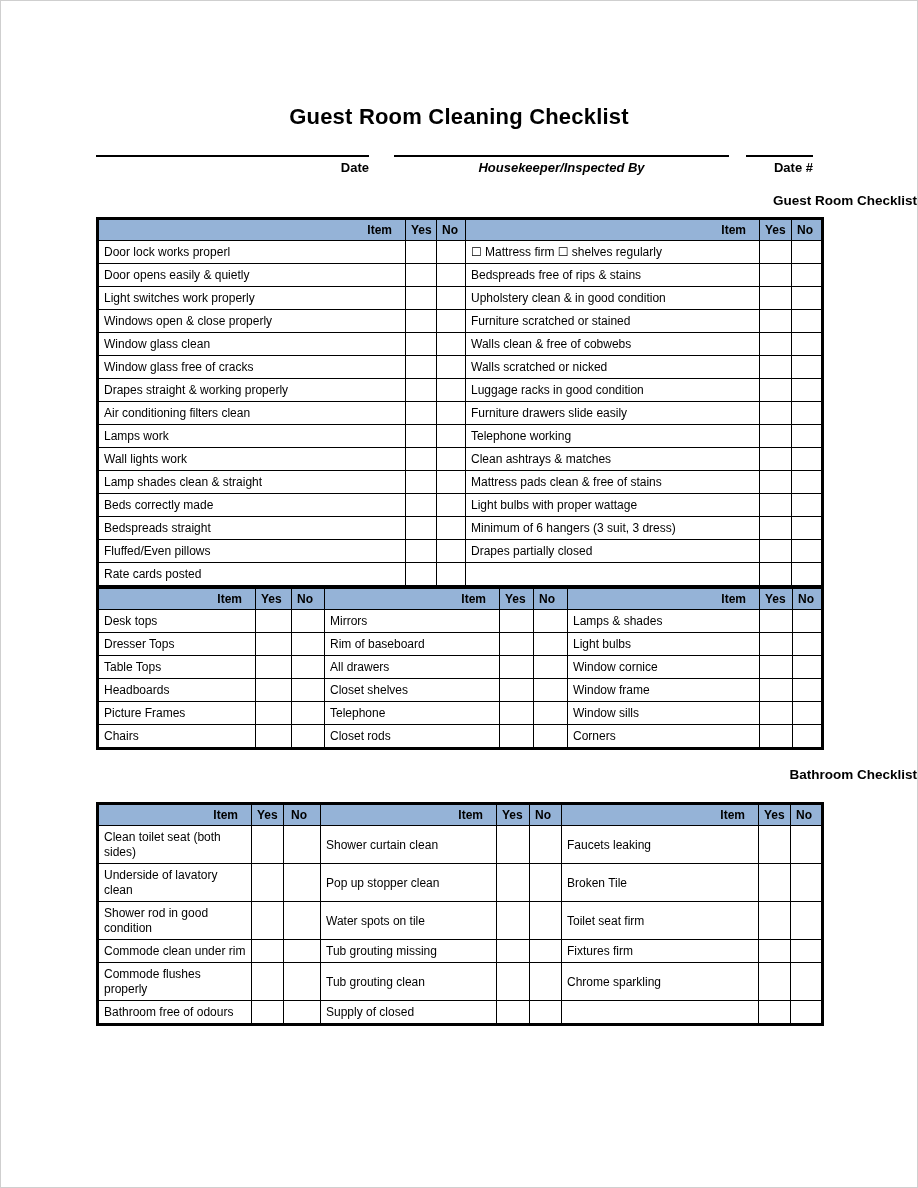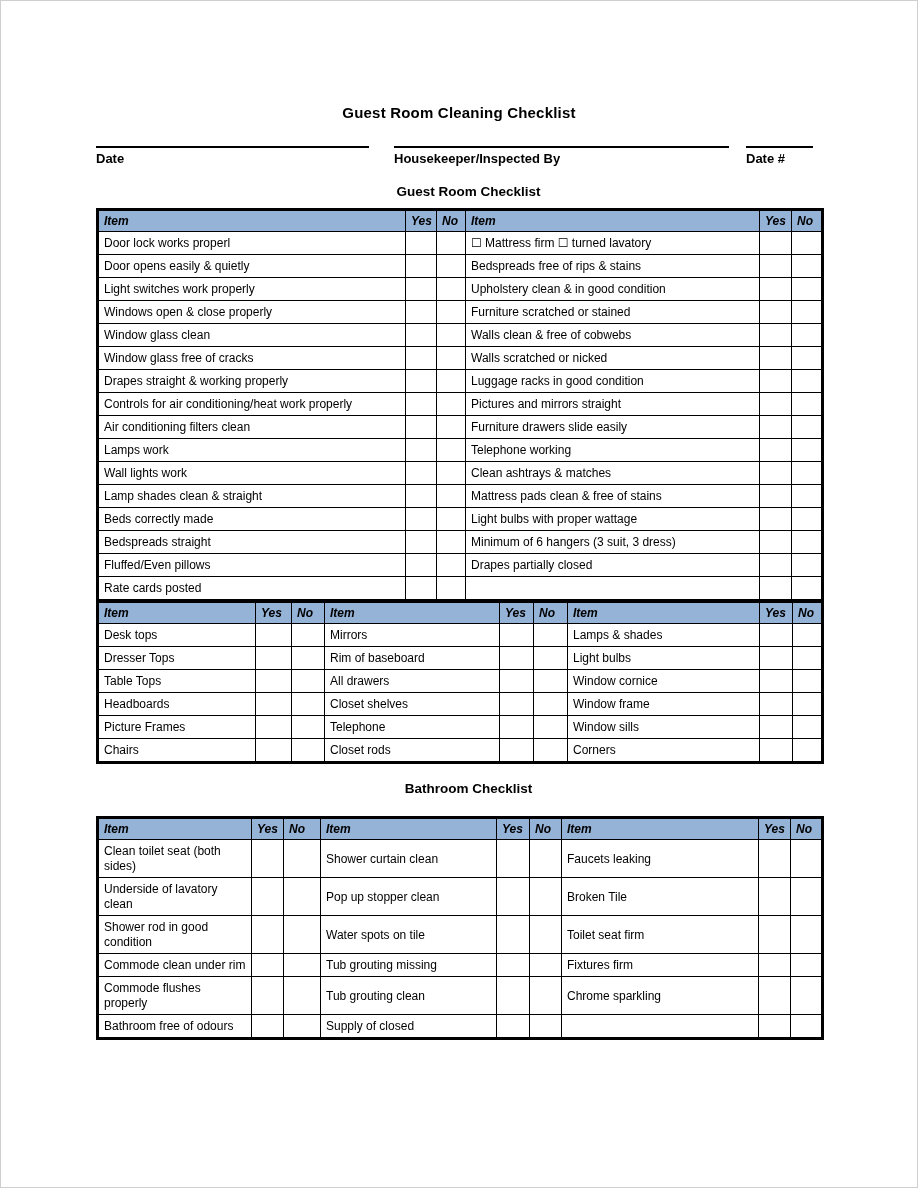--- a/index.html
+++ b/index.html
@@ -11,69 +11,68 @@
     border: 1px solid #cfcfcf;
     font-family: "Liberation Sans", sans-serif;
     color: #000;
     position: relative;
     overflow: hidden;
   }
   .title {
     margin: 0;
     padding-top: 103px;
     text-align: center;
-    font-size: 15px;
+    font-size: 22px;
     font-weight: 700;
     letter-spacing: .2px;
   }
   .fields {
     display: flex;
     margin: 25px 0 0 95px;
     width: 717px;
   }
   .field .line { height: 0; border-top: 2px solid #000; }
   .flabel {
     font-size: 13px;
     font-weight: 700;
-    text-align: left;
+    text-align: right;
     padding-top: 3px;
     white-space: nowrap;
   }
   .f-date { width: 273px; }
   .gap1 { width: 25px; }
   .f-hk { width: 335px; }
-  .f-hk .flabel { text-align: left; }
+  .f-hk .flabel { text-align: center; font-style: italic; }
   .gap2 { width: 17px; }
   .f-room { width: 67px; }
   .section-heading {
     margin: 18px 0 9px 0;
-    text-align: center;
+    text-align: right;
     font-size: 13.5px;
     font-weight: 700;
     padding-left: 19px;
   }
   .section-heading.bathroom { margin-top: 17px; margin-bottom: 20px; }
   .tbl {
     margin-left: 95px;
     width: 725px;
     border-collapse: collapse;
     table-layout: fixed;
   }
   .t1 { border: 3px solid #000; }
   .t2 { border: 3px solid #000; border-top: none; }
   .t3 { border: 3px solid #000; }
   .tbl th {
     background: #95b3d7;
     border: 1px solid #000;
     font-size: 12px;
     font-weight: 700;
-    text-align: left;
-    padding: 3px 5px 2px 5px;
+    text-align: right;
+    padding: 3px 13px 2px 5px;
     line-height: 15px;
-    font-style: italic;
   }
   .tbl td {
     border: 1px solid #000;
     font-size: 12px;
     padding: 4px 5px 3px 5px;
     line-height: 15px;
     vertical-align: middle;
     word-wrap: break-word;
   }
 </style>
@@ -120,21 +119,21 @@
           <th style="background: rgb(149, 179, 215);">Item</th>
           <th style="background: rgb(149, 179, 215);">Yes</th>
           <th style="background: rgb(149, 179, 215);">No</th>
         </tr>
       </thead>
     <tbody>
         <tr>
           <td>Door lock works properl</td>
           <td></td>
           <td></td>
-          <td>☐ Mattress firm  ☐ turned lavatory</td>
+          <td>☐ Mattress firm  ☐ shelves regularly</td>
           <td></td>
           <td></td>
         </tr>
         <tr>
           <td>Door opens easily &amp; quietly</td>
           <td></td>
           <td></td>
           <td>Bedspreads free of rips &amp; stains</td>
           <td></td>
           <td></td>
@@ -169,28 +168,20 @@
           <td></td>
           <td>Walls scratched or nicked</td>
           <td></td>
           <td></td>
         </tr>
         <tr>
           <td>Drapes straight &amp; working properly</td>
           <td></td>
           <td></td>
           <td>Luggage racks in good condition</td>
-          <td></td>
-          <td></td>
-        </tr>
-        <tr>
-          <td>Controls for air conditioning/heat work properly</td>
-          <td></td>
-          <td></td>
-          <td>Pictures and mirrors straight</td>
           <td></td>
           <td></td>
         </tr>
         <tr>
           <td>Air conditioning filters clean</td>
           <td></td>
           <td></td>
           <td>Furniture drawers slide easily</td>
           <td></td>
           <td></td>

